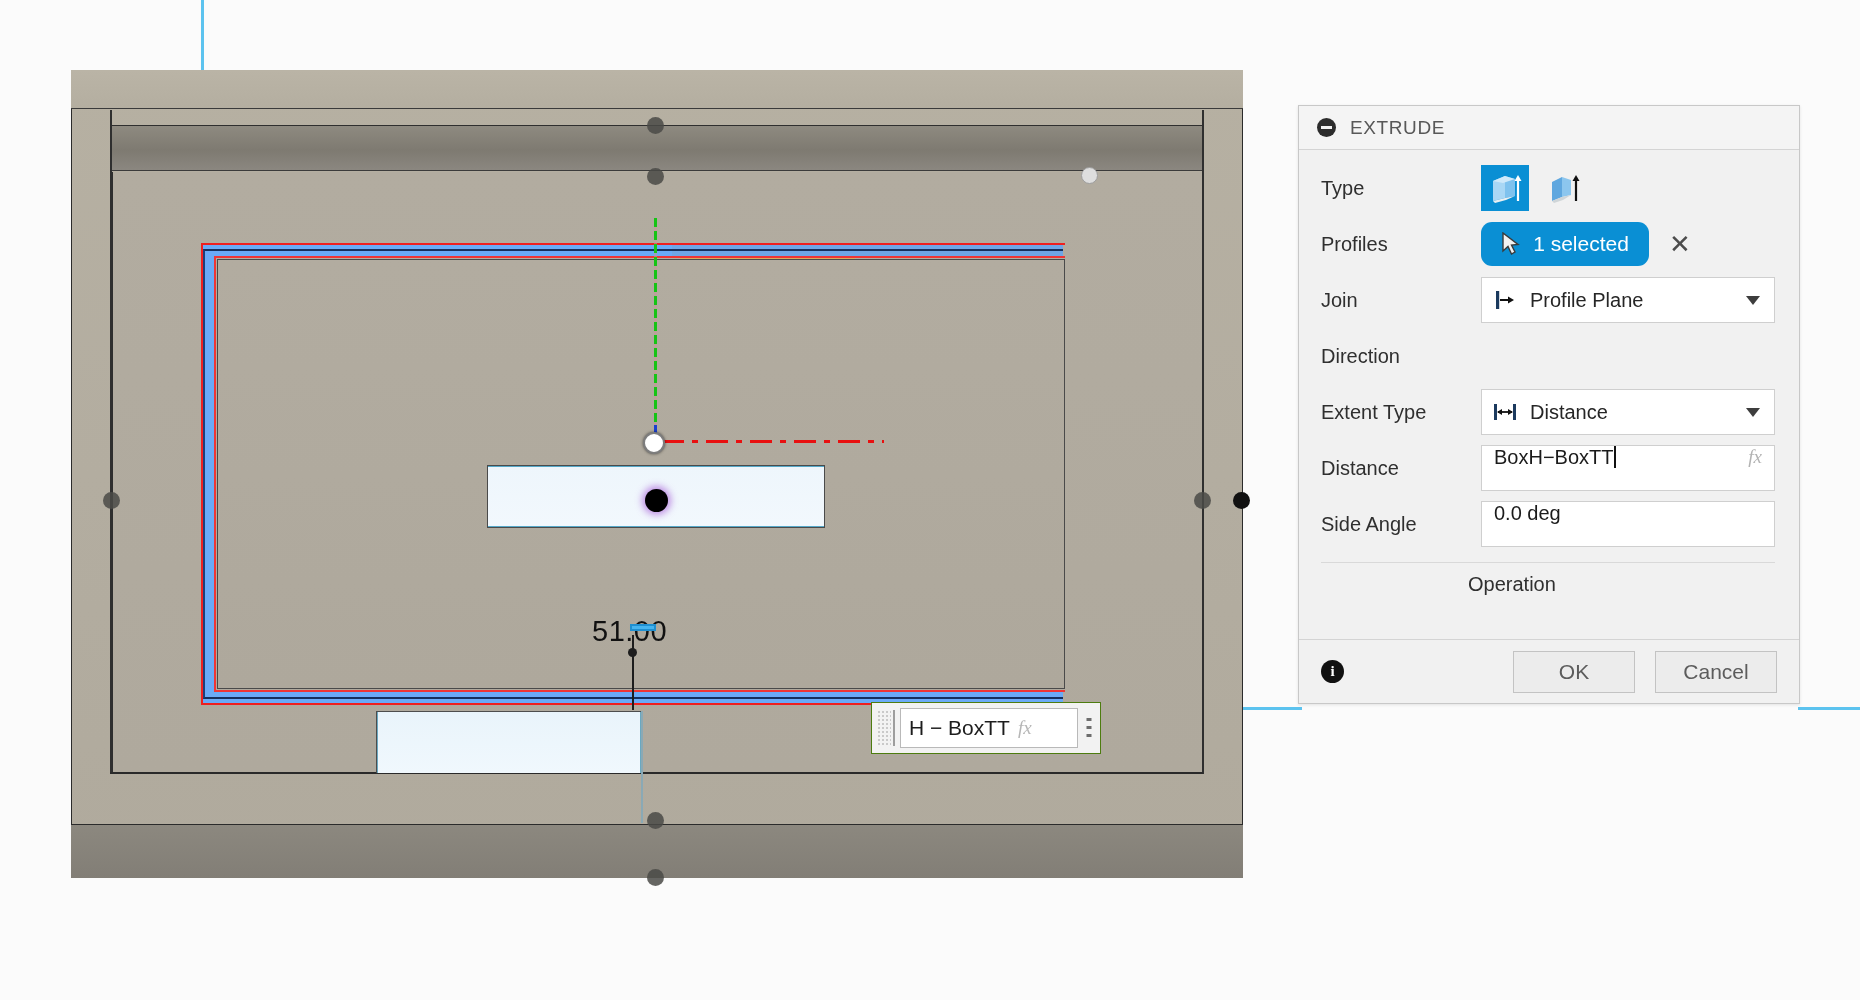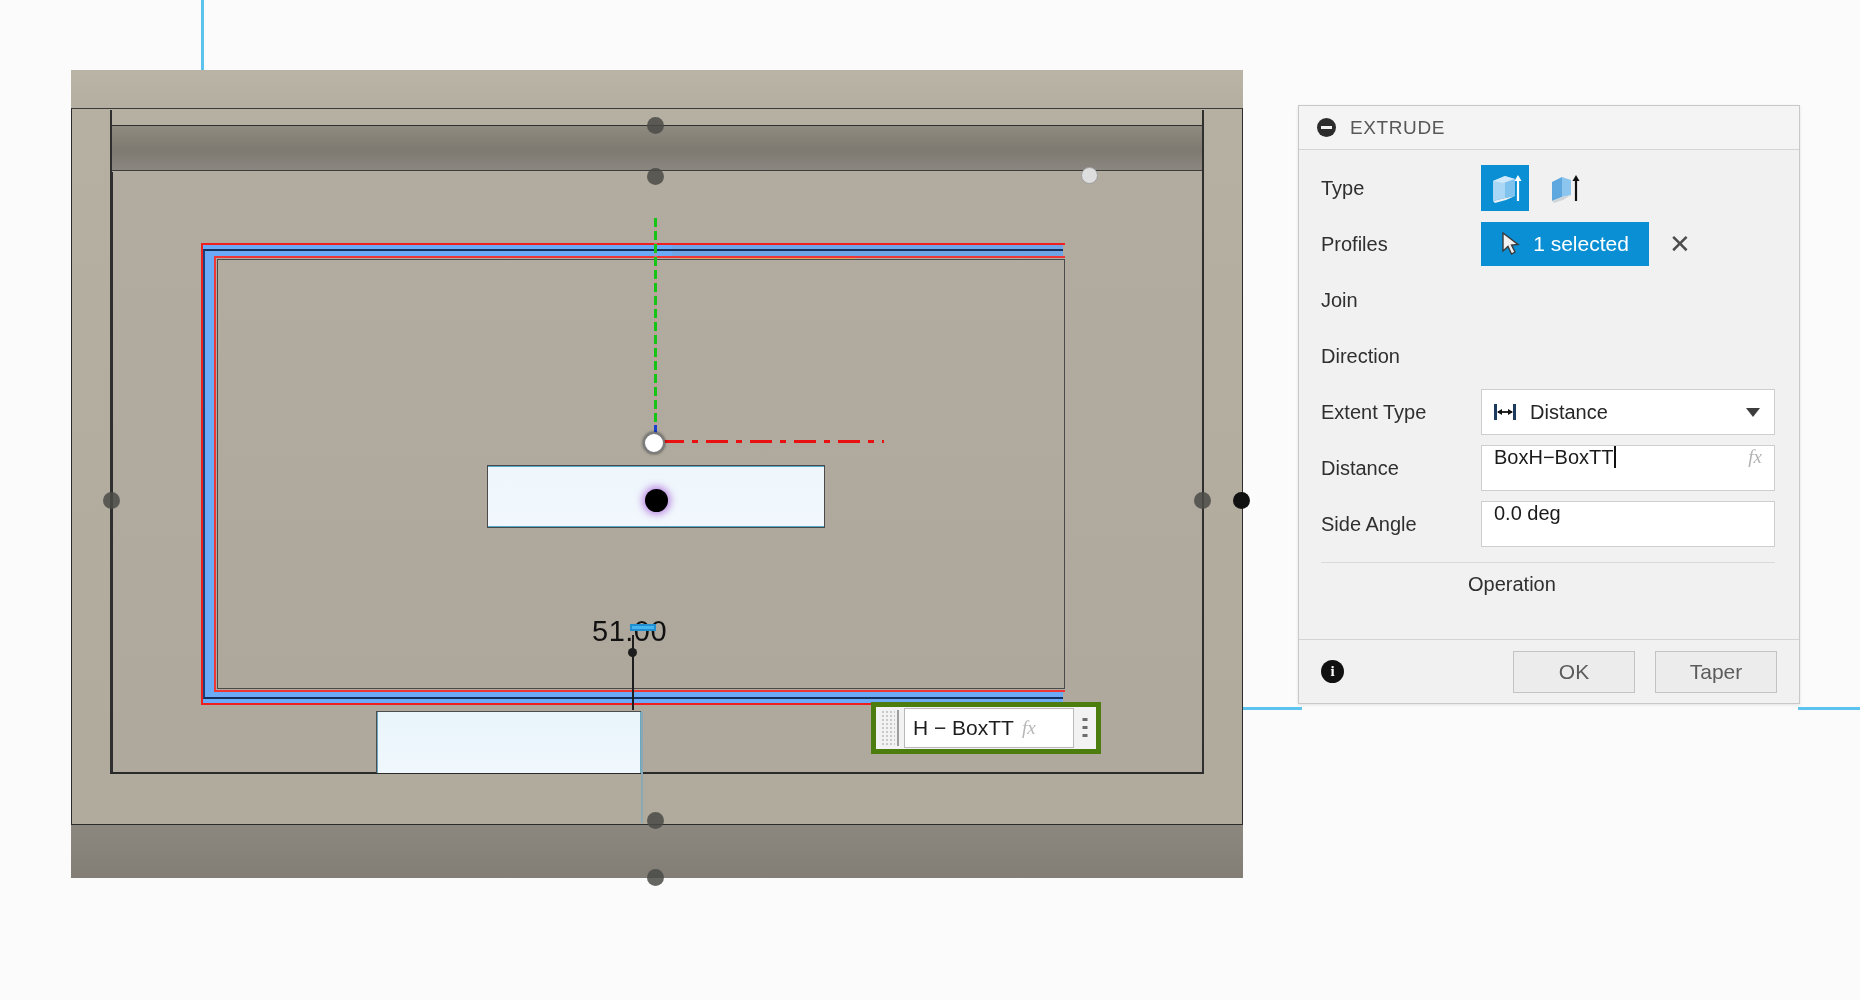--- a/index.html
+++ b/index.html
@@ -153,21 +153,21 @@
     font-size: 29px; color: #111; letter-spacing: .5px;
     font-family: "Liberation Sans", sans-serif;
   }
   #dim-arrow { position: absolute; left: 630px; top: 622px; width: 26px; height: 11px; }
   #dim-leader { position: absolute; left: 632px; top: 635px; width: 2px; height: 75px; background: #1d1d1d; }
   #dim-tick { position: absolute; left: 628px; top: 648px; width: 9px; height: 9px; border-radius: 50%; background:#1d1d1d; }
 
   
   #manip {
     position: absolute; left: 871px; top: 702px; width: 230px; height: 52px;
-    background: #f2f2f2; border: 5px solid #4d7c0f; display: flex; align-items: center;
+    background: #f2f2f2; border: 1px solid #4d7c0f; display: flex; align-items: center;
   }
   #manip-grip { width: 14px; height: 36px; margin-left: 5px;
     background-image: radial-gradient(#c9c9c9 1px, transparent 1px);
     background-size: 4px 4px; }
   #manip-div { width: 2px; height: 36px; background: #9d9d9d; margin: 0 5px 0 2px; }
   #manip-field {
     flex: 1; height: 40px; background: #fff; border: 1px solid #b9b9b9;
     display: flex; align-items: center; padding: 0 8px; gap: 8px;
   }
   #manip-text { font-size: 21px; color: #1d1d1d; }
@@ -195,21 +195,21 @@
   .row { display: flex; align-items: center; min-height: 56px; padding: 0 24px 0 22px; }
   .row .lbl { width: 160px; font-size: 20px; color: #2f2f2f; }
   .ctl { flex: 1; display: flex; align-items: center; }
 
   .typebtn { width: 48px; height: 46px; display: flex; align-items: center; justify-content: center; }
   .typebtn.active { background: #0a8fd4; }
 
   .pill {
     background: #0a8fd4; color: #fff; height: 44px; min-width: 168px;
     display: flex; align-items: center; justify-content: center; gap: 12px;
-    font-size: 21px; padding: 0 18px;
+    font-size: 21px; padding: 0 18px; border-radius: 11px;
   }
   .xbtn { margin-left: 20px; font-size: 26px; color: #4c4c4c; line-height: 1; }
 
   .select {
     flex: 1; height: 46px; background: #fff; border: 1px solid #cfcfcf;
     display: flex; align-items: center; padding: 0 10px; gap: 12px;
   }
   .select .val { flex: 1; font-size: 20px; color: #262626; }
   .caret { width: 0; height: 0; border-left: 7px solid transparent; border-right: 7px solid transparent; border-top: 9px solid #3d3d3d; margin-right: 4px; }
 
@@ -357,20 +357,31 @@
               <polygon points="2,1 2,19 7,14.5 10.5,22 14,20 10.5,13 17,12.5" fill="#f2f2f2" stroke="#3a3a3a" stroke-width="1.4"></polygon>
             </svg>
             <span>1 selected</span>
           </div>
           <span class="xbtn">✕</span>
         </div>
       </div>
 
       <div class="row">
         <span class="lbl">Join</span>
+        <div class="ctl">
+          <div class="select">
+            <svg width="26" height="24" viewBox="0 0 26 24">
+              <rect x="4" y="3" width="3.2" height="18" fill="#1b3a5e"></rect>
+              <line x1="8" y1="12" x2="18" y2="12" stroke="#111" stroke-width="2"></line>
+              <polygon points="22,12 16,8.5 16,15.5" fill="#111"></polygon>
+            </svg>
+            <span class="val">Profile Plane</span>
+            <span class="caret"></span>
+          </div>
+        </div>
       </div>
 
       <div class="row">
         <span class="lbl">Direction</span>
       </div>
 
       <div class="row">
         <span class="lbl">Extent Type</span>
         <div class="ctl">
           <div class="select">
@@ -410,16 +421,16 @@
 
       <div class="row" style="min-height:62px;flex-direction:column;">
         <span class="lbl">Operation</span>
       </div>
     </div>
 
     <div id="panel-footer">
       <span id="info-icon">i</span>
       <span id="footer-spacer"></span>
       <button class="btn">OK</button>
-      <button class="btn">Taper</button>
+      <button class="btn">Cancel</button>
     </div>
   </div>
 </div>
 
 </body></html>

